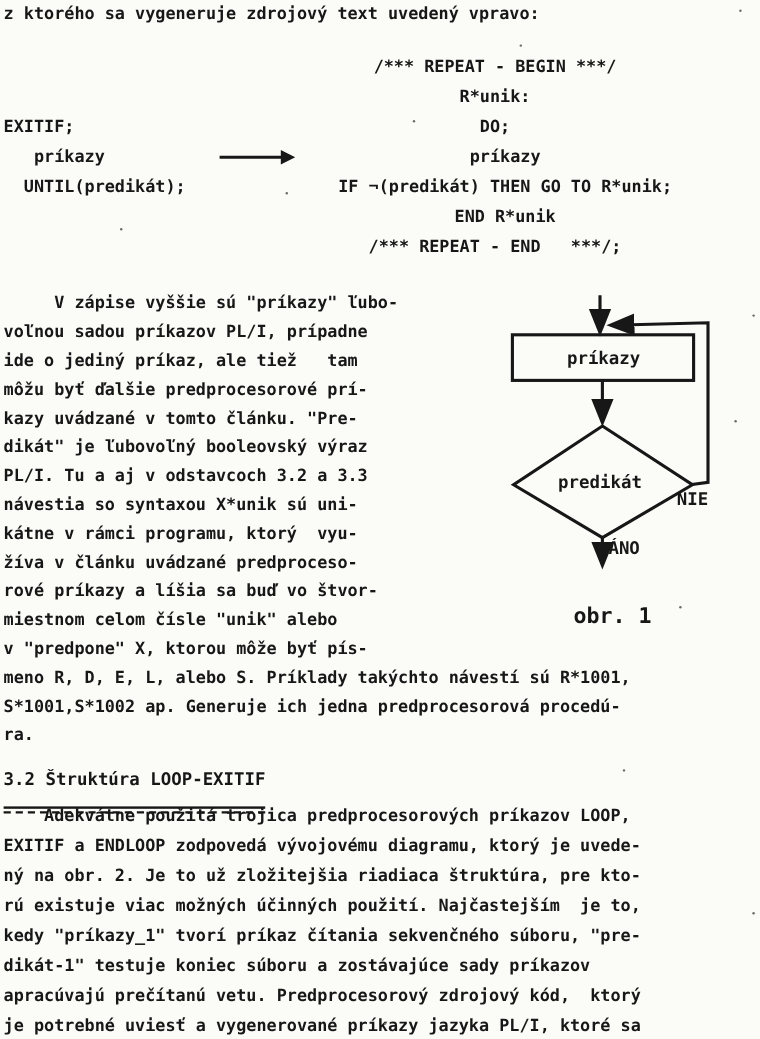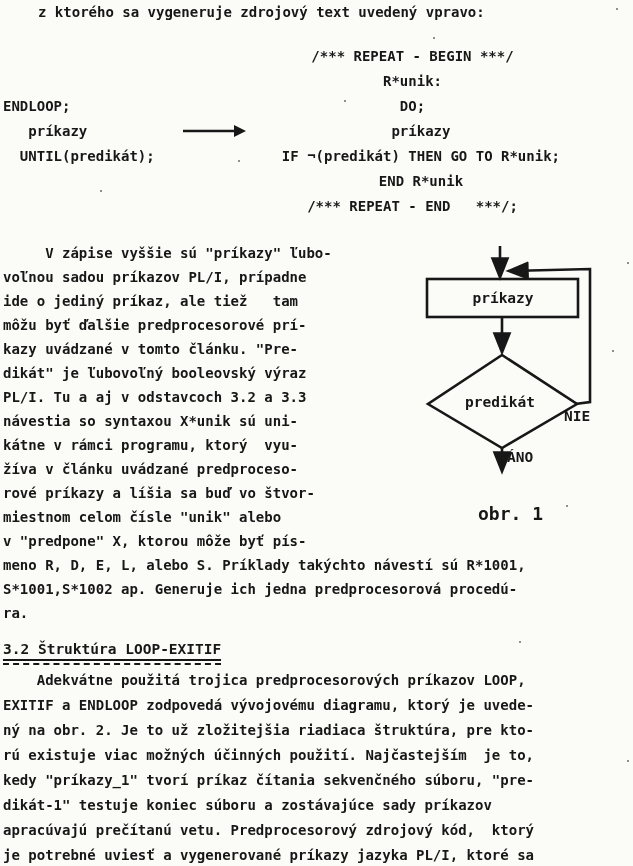--- a/index.html
+++ b/index.html
@@ -18,21 +18,21 @@
     margin:0;
     letter-spacing:0px;
   }
   .code{line-height:25px;}
   .para2{line-height:25px;}
   .intro{line-height:20px;}
   .heading .heading-text{
     display:inline-block;
     position:relative;
     font-size:14.5px;
-    padding-bottom:2px;
+    padding-bottom:14px;
     border-bottom:2px solid #171717;
   }
   .heading .heading-text::after{
     content:"";
     position:absolute;left:0;right:0;bottom:-6px;
     border-bottom:2px dashed #171717;
   }
   .fig text{
     font-family:"DejaVu Sans Mono", monospace;
     font-weight:700;
@@ -44,23 +44,23 @@
   }
   .caption{font-size:18px;}
   .noise i{
     position:absolute;width:2px;height:2px;background:#6a6a66;border-radius:50%;
     display:block;
   }
 </style>
 </head>
 <body>
 
-<div class="abs txt intro" style="left:3px;top:2px;margin-left:35px;">z ktorého sa vygeneruje zdrojový text uvedený vpravo:</div>
+<div class="abs txt intro" style="left:3px;top:2px;">z ktorého sa vygeneruje zdrojový text uvedený vpravo:</div>
 
-<pre class="abs txt code" style="left:3px;top:94px;">ENDLOOP;
+<pre class="abs txt code" style="left:3px;top:94px;">EXITIF;
    príkazy
   UNTIL(predikát);</pre>
 
 <svg class="abs" style="left:180px;top:123px;" width="68" height="16">
   <line x1="3" y1="8" x2="56" y2="8" stroke="#171717" stroke-width="2.4"></line>
   <polygon points="54,2 66,8 54,14" fill="#171717"></polygon>
 </svg>
 
 <pre class="abs txt code" style="left:265px;top:44px;text-align:center;">/*** REPEAT - BEGIN ***/
 R*unik:

